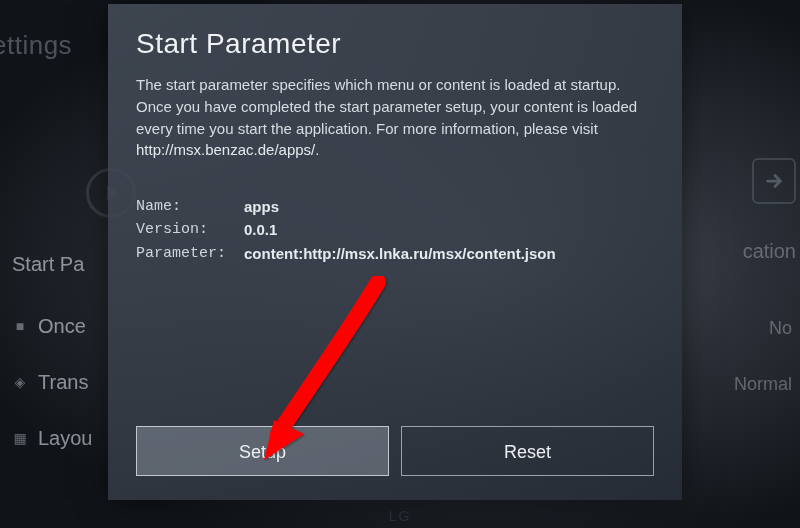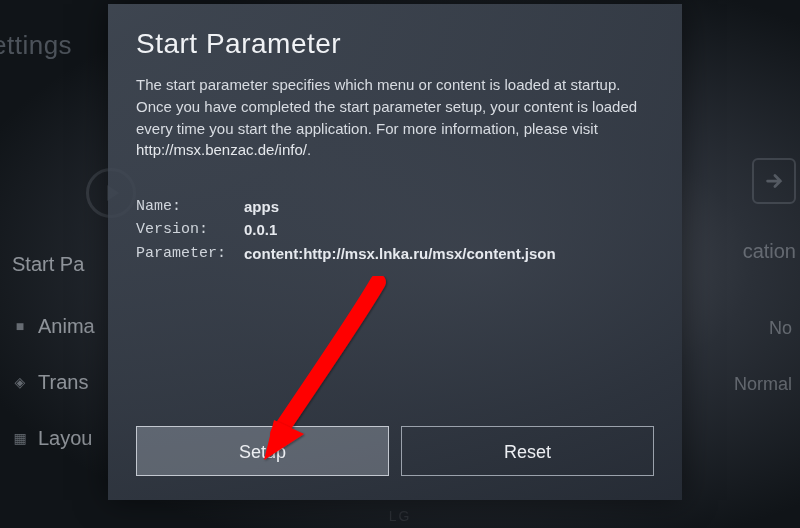--- a/index.html
+++ b/index.html
@@ -202,21 +202,21 @@
     <svg width="22" height="22" viewBox="0 0 24 24" fill="none" stroke="currentColor" stroke-width="3" stroke-linecap="round">
         <path d="M5 12h14M13 6l6 6-6 6"></path>
       </svg>
   </div>
   <div class="bg-cation">cation</div>
 
   <div class="bg-menu">
     <div class="row first">Start Pa</div>
     <div class="row">
       <span class="ic">■</span>
-      <span>Anima</span>
+      <span>Once</span>
     </div>
     <div class="row">
       <span class="ic">◈</span>
       <span>Trans</span>
     </div>
     <div class="row">
       <span class="ic">▦</span>
       <span>Layou</span>
     </div>
   </div>
@@ -225,21 +225,21 @@
     <div>No</div>
     <div>Normal</div>
   </div>
 
   <div class="bg-logo">LG</div>
 
   <div class="modal">
     <h1>Start Parameter</h1>
 
     <div class="desc">
-      <span>The start parameter specifies which menu or content is loaded at startup. Once you have completed the start parameter setup, your content is loaded every time you start the application. For more information, please visit </span><span class="link">http://msx.benzac.de/info/</span><span>.</span>
+      <span>The start parameter specifies which menu or content is loaded at startup. Once you have completed the start parameter setup, your content is loaded every time you start the application. For more information, please visit </span><span class="link">http://msx.benzac.de/apps/</span><span>.</span>
     </div>
 
     <div class="info">
       <div class="info-row">
         <div class="info-label">Name:</div>
         <div class="info-val">apps</div>
       </div>
       <div class="info-row">
         <div class="info-label">Version:</div>
         <div class="info-val">0.0.1</div>

